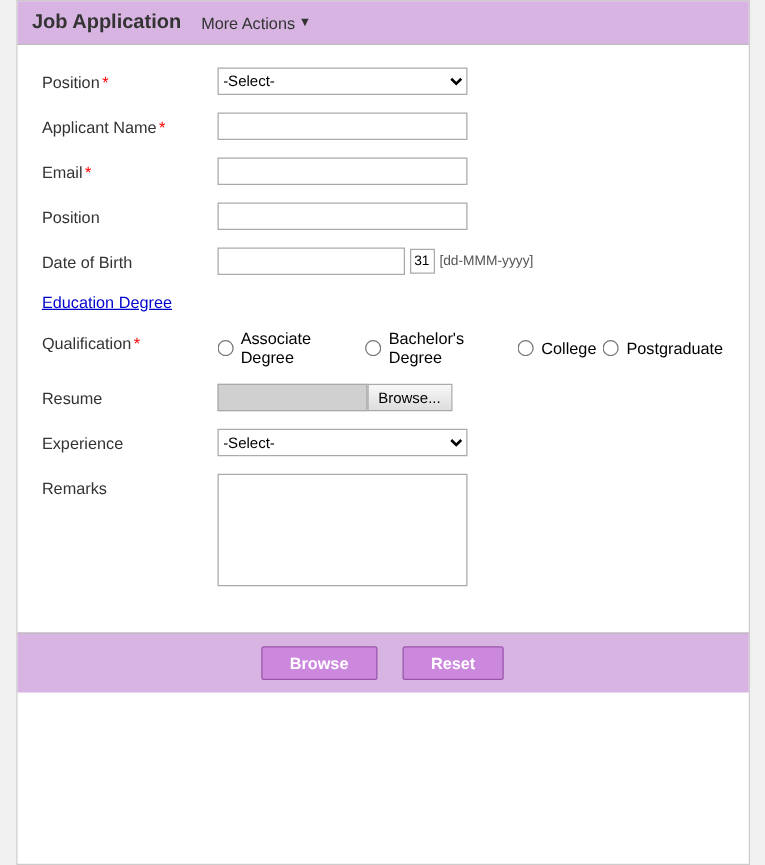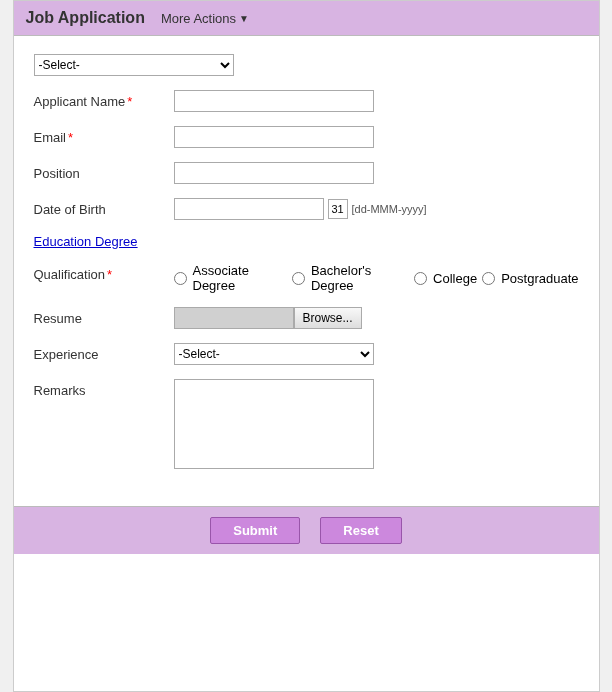--- a/index.html
+++ b/index.html
@@ -190,20 +190,23 @@
     <span class="header-title">Job Application</span>
     <span class="more-actions">
       <span>More Actions</span>
       <span class="arrow">▼</span>
     </span>
   </div>
 
   <div class="form-body">
 
     <div class="form-row">
+      <label class="form-label">
+        <span>Position</span><span class="required">*</span>
+      </label>
       <div class="form-field">
         <select class="select-input">
           <option>-Select-</option>
         </select>
       </div>
     </div>
 
     <div class="form-row">
       <label class="form-label">
         <span>Applicant Name</span><span class="required">*</span>
@@ -290,16 +293,16 @@
     <div class="form-row">
       <label class="form-label">Remarks</label>
       <div class="form-field">
         <textarea class="textarea-input" style=""></textarea>
       </div>
     </div>
 
   </div>
 
   <div class="footer">
-    <button class="submit-btn">Submit</button>
+    <button class="submit-btn">Browse</button>
     <button class="reset-btn">Reset</button>
   </div>
 </div>
 
 </body></html>

